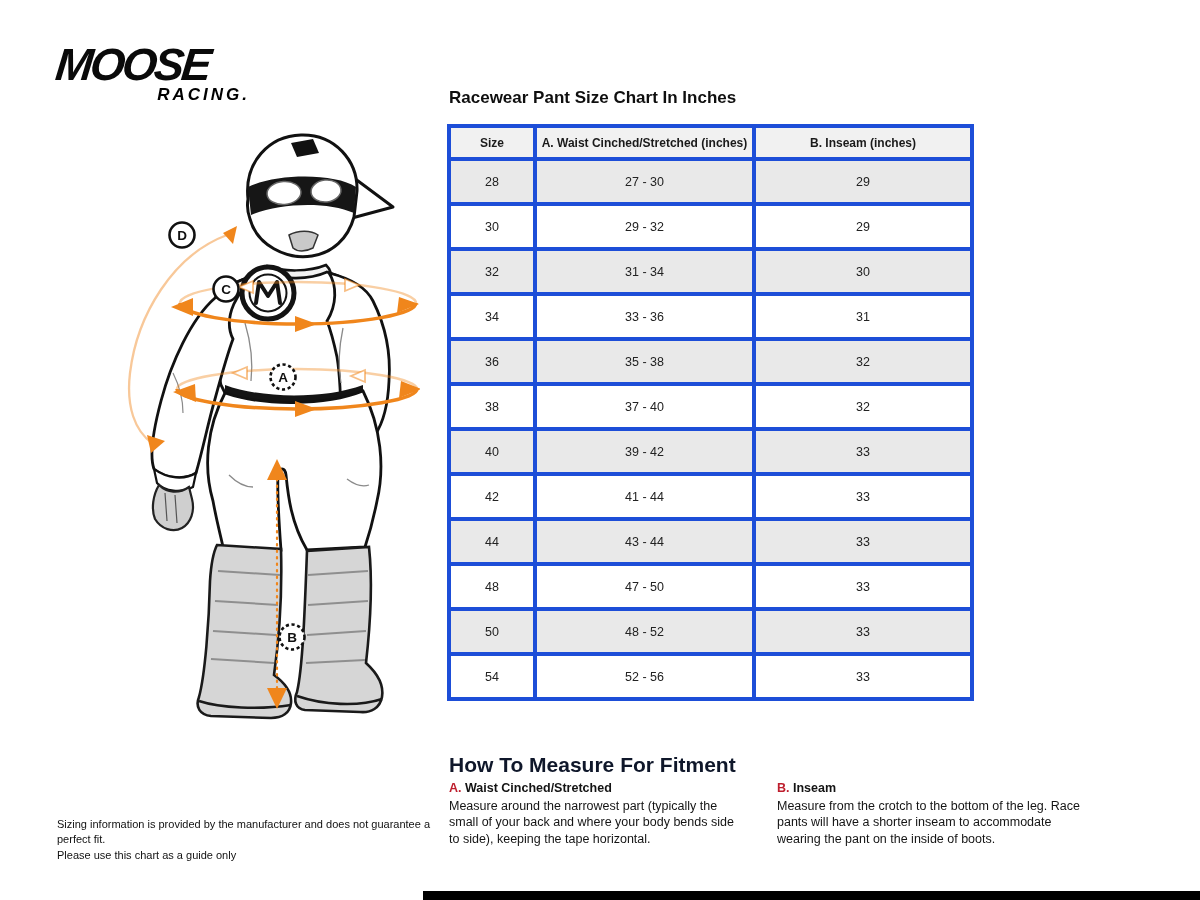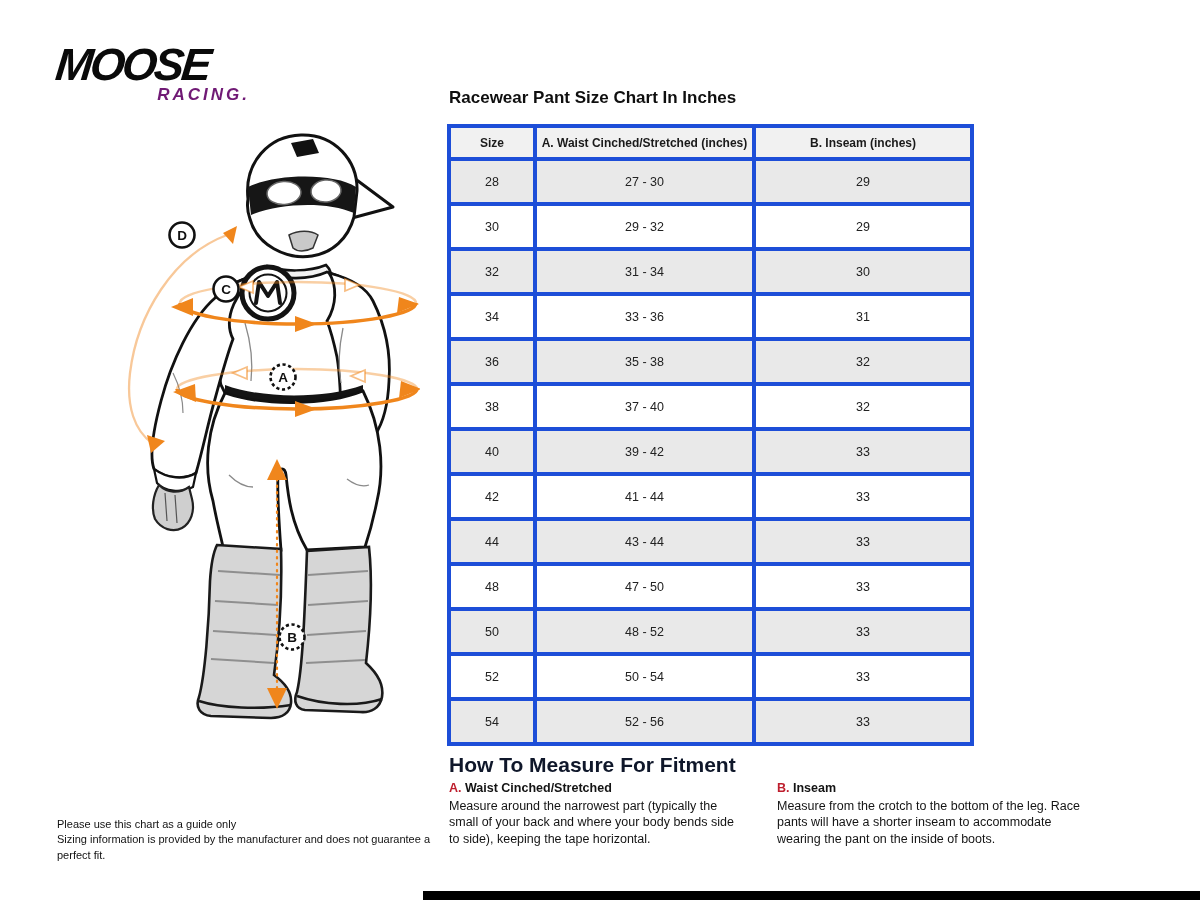--- a/index.html
+++ b/index.html
@@ -8,21 +8,21 @@
     font-family:"Liberation Sans",sans-serif;color:#111;
   }
   
   .logo{position:absolute;left:56px;top:42px;width:200px;}
   .logo-top{
     font-size:45px;font-weight:700;font-style:italic;letter-spacing:-3px;
     color:#0a0a0a;transform:skewX(-6deg);line-height:1;white-space:nowrap;
   }
   .logo-bottom{
     text-align:right;font-size:17px;font-weight:700;font-style:italic;
-    letter-spacing:3px;color:#701a75;margin-top:-2px;padding-right:6px;white-space:nowrap;
+    letter-spacing:3px;color:#000000;margin-top:-2px;padding-right:6px;white-space:nowrap;
   }
   
   .chart-title{position:absolute;left:449px;top:88px;font-size:17px;font-weight:700;color:#0f0f0f;}
   table.size-table{
     position:absolute;left:447px;top:124px;width:523px;
     border-collapse:collapse;border:1px solid #8e8e8e;table-layout:fixed;
   }
   table.size-table th,table.size-table td{
     border:4px solid #1d4ed8;text-align:center;vertical-align:middle;padding:0;
   }
@@ -213,25 +213,20 @@
           <td>48</td>
           <td>47 - 50</td>
           <td>33</td>
         </tr>
         <tr>
           <td>50</td>
           <td>48 - 52</td>
           <td>33</td>
         </tr>
         <tr>
-          <td>52</td>
-          <td>50 - 54</td>
-          <td>33</td>
-        </tr>
-        <tr>
           <td>54</td>
           <td>52 - 56</td>
           <td>33</td>
         </tr>
       </tbody>
   </table>
 
   <div class="howto-title">How To Measure For Fitment</div>
 
   <div class="measure b">
@@ -244,19 +239,19 @@
 
   <div class="measure a">
     <div class="label">
       <span class="letter">A.</span>
       <span>Waist Cinched/Stretched</span>
     </div>
     <div class="body">Measure around the narrowest part (typically the small of your back and where your body bends side to side), keeping the tape horizontal.</div>
   </div>
 
   <div class="disclaimer">
+    <div>Sizing information is provided by the manufacturer and does not guarantee a perfect fit.</div>
     <div>Please use this chart as a guide only</div>
-    <div>Sizing information is provided by the manufacturer and does not guarantee a perfect fit.</div>
   </div>
 
   <div class="bottom-bar"></div>
 
 </div>
 
 </body></html>

